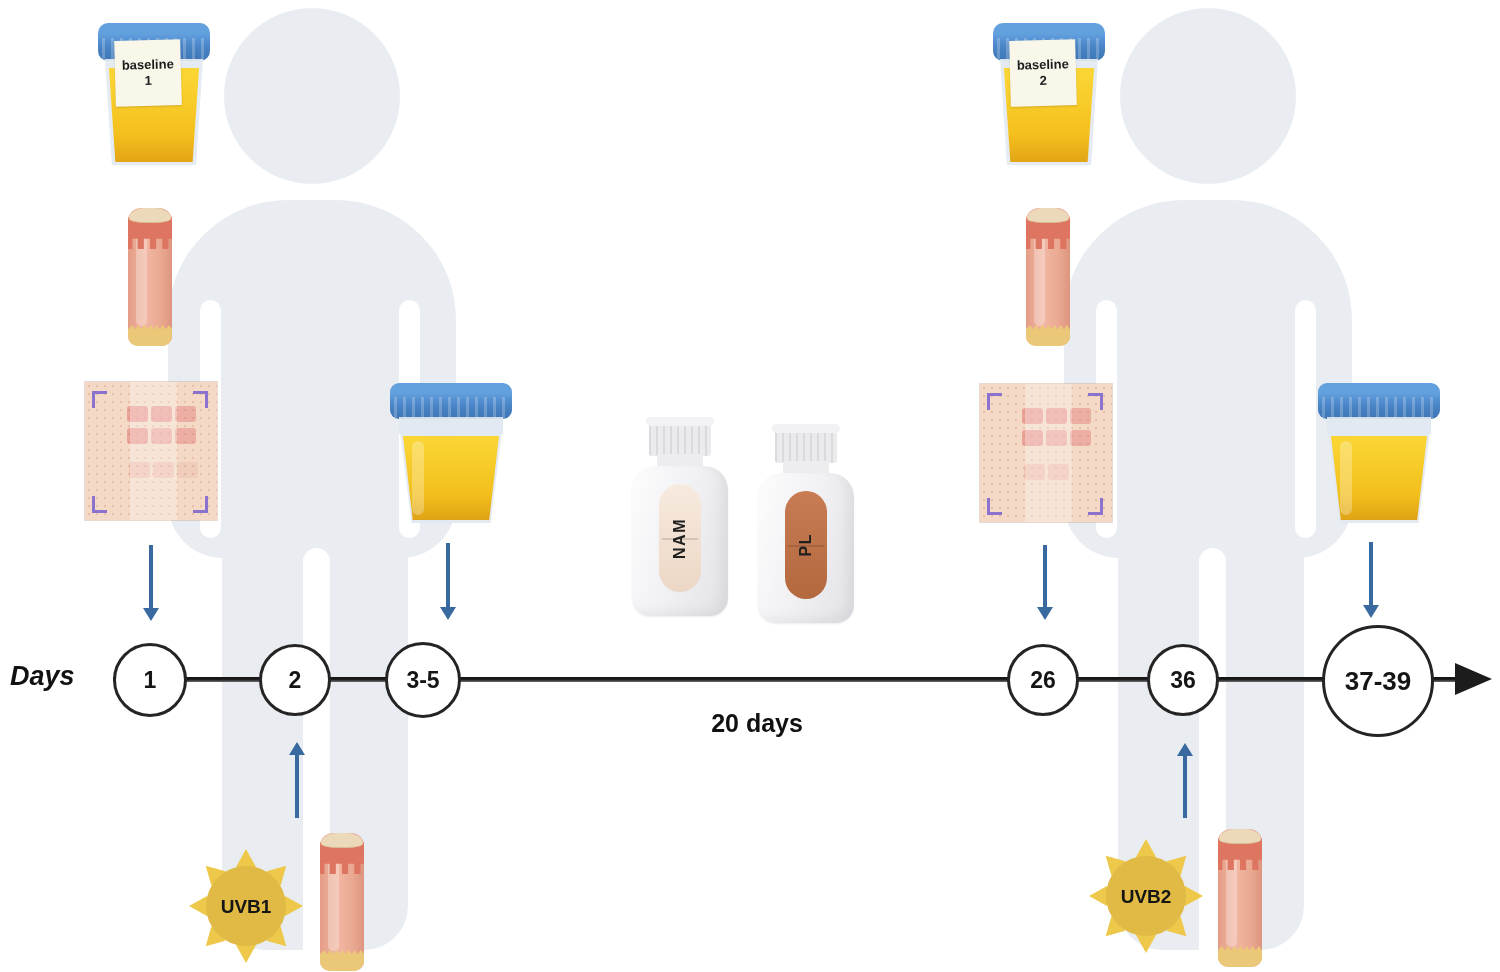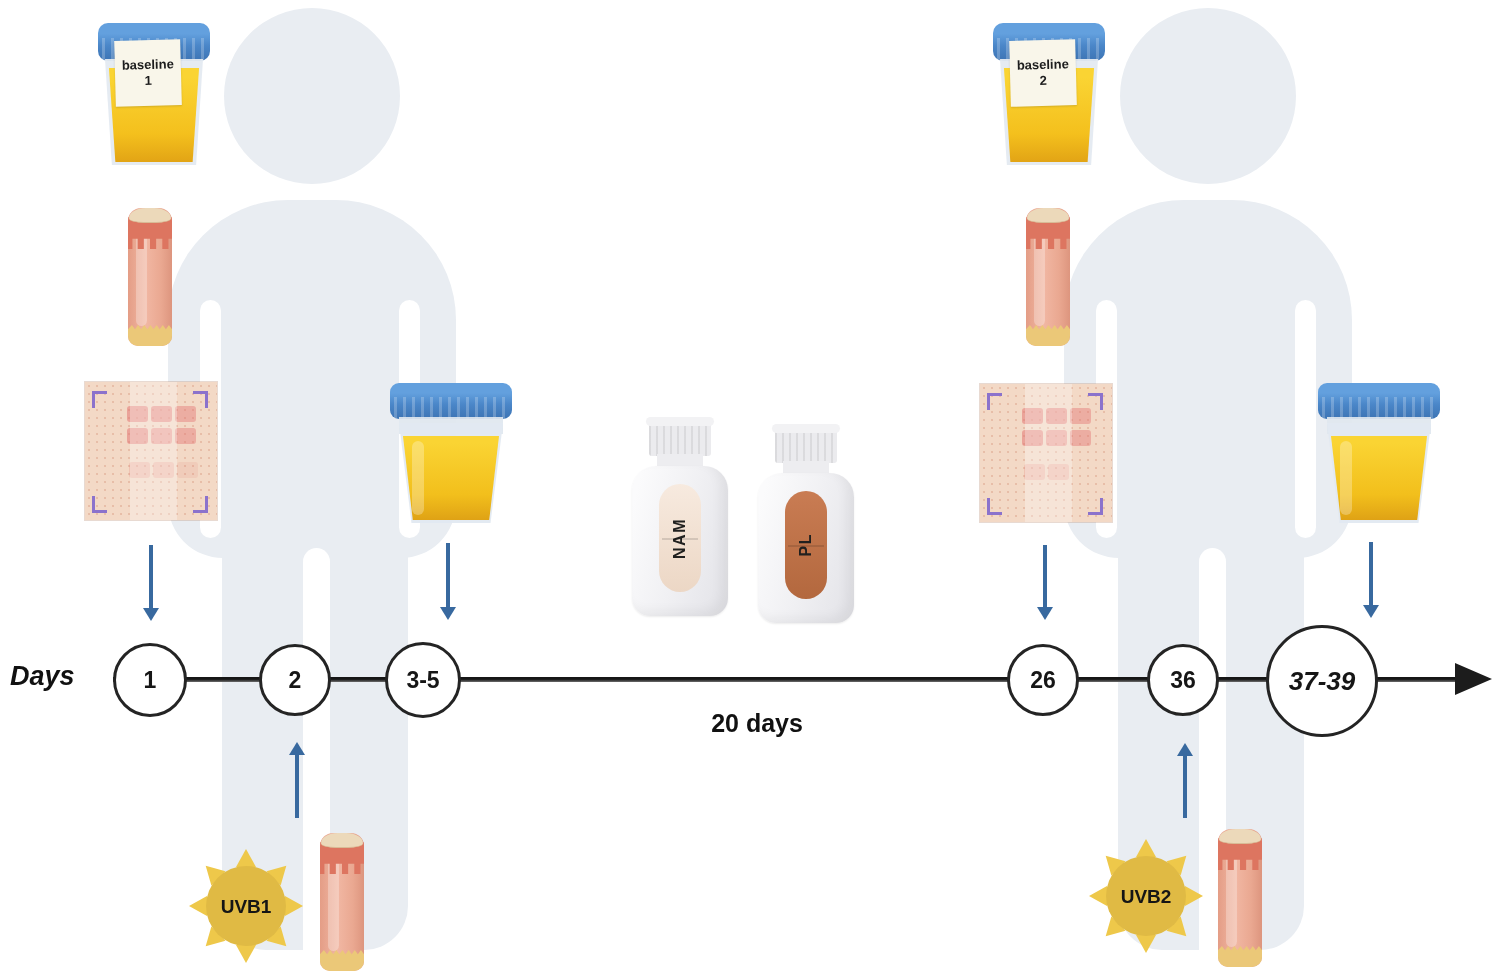--- a/index.html
+++ b/index.html
@@ -304,16 +304,16 @@
   </div>
 
   <div class="axis-label">Days</div>
   <div class="tl-line"></div>
   <div class="tl-head"></div>
   <div class="tlc" style="left:113px;top:643px;width:74px;height:74px;">1</div>
   <div class="tlc" style="left:259px;top:644px;width:72px;height:72px;">2</div>
   <div class="tlc" style="left:385px;top:642px;width:76px;height:76px;">3-5</div>
   <div class="tlc" style="left:1007px;top:644px;width:72px;height:72px;">26</div>
   <div class="tlc" style="left:1147px;top:644px;width:72px;height:72px;">36</div>
-  <div class="tlc tlc-big" style="left:1266px;top:625px;width:112px;height:112px;font-style:italic;">37-39</div>
+  <div class="tlc tlc-big" style="left:1322px;top:625px;width:112px;height:112px;">37-39</div>
   <div class="interval-label">20 days</div>
 
 </div>
 
 </body></html>

